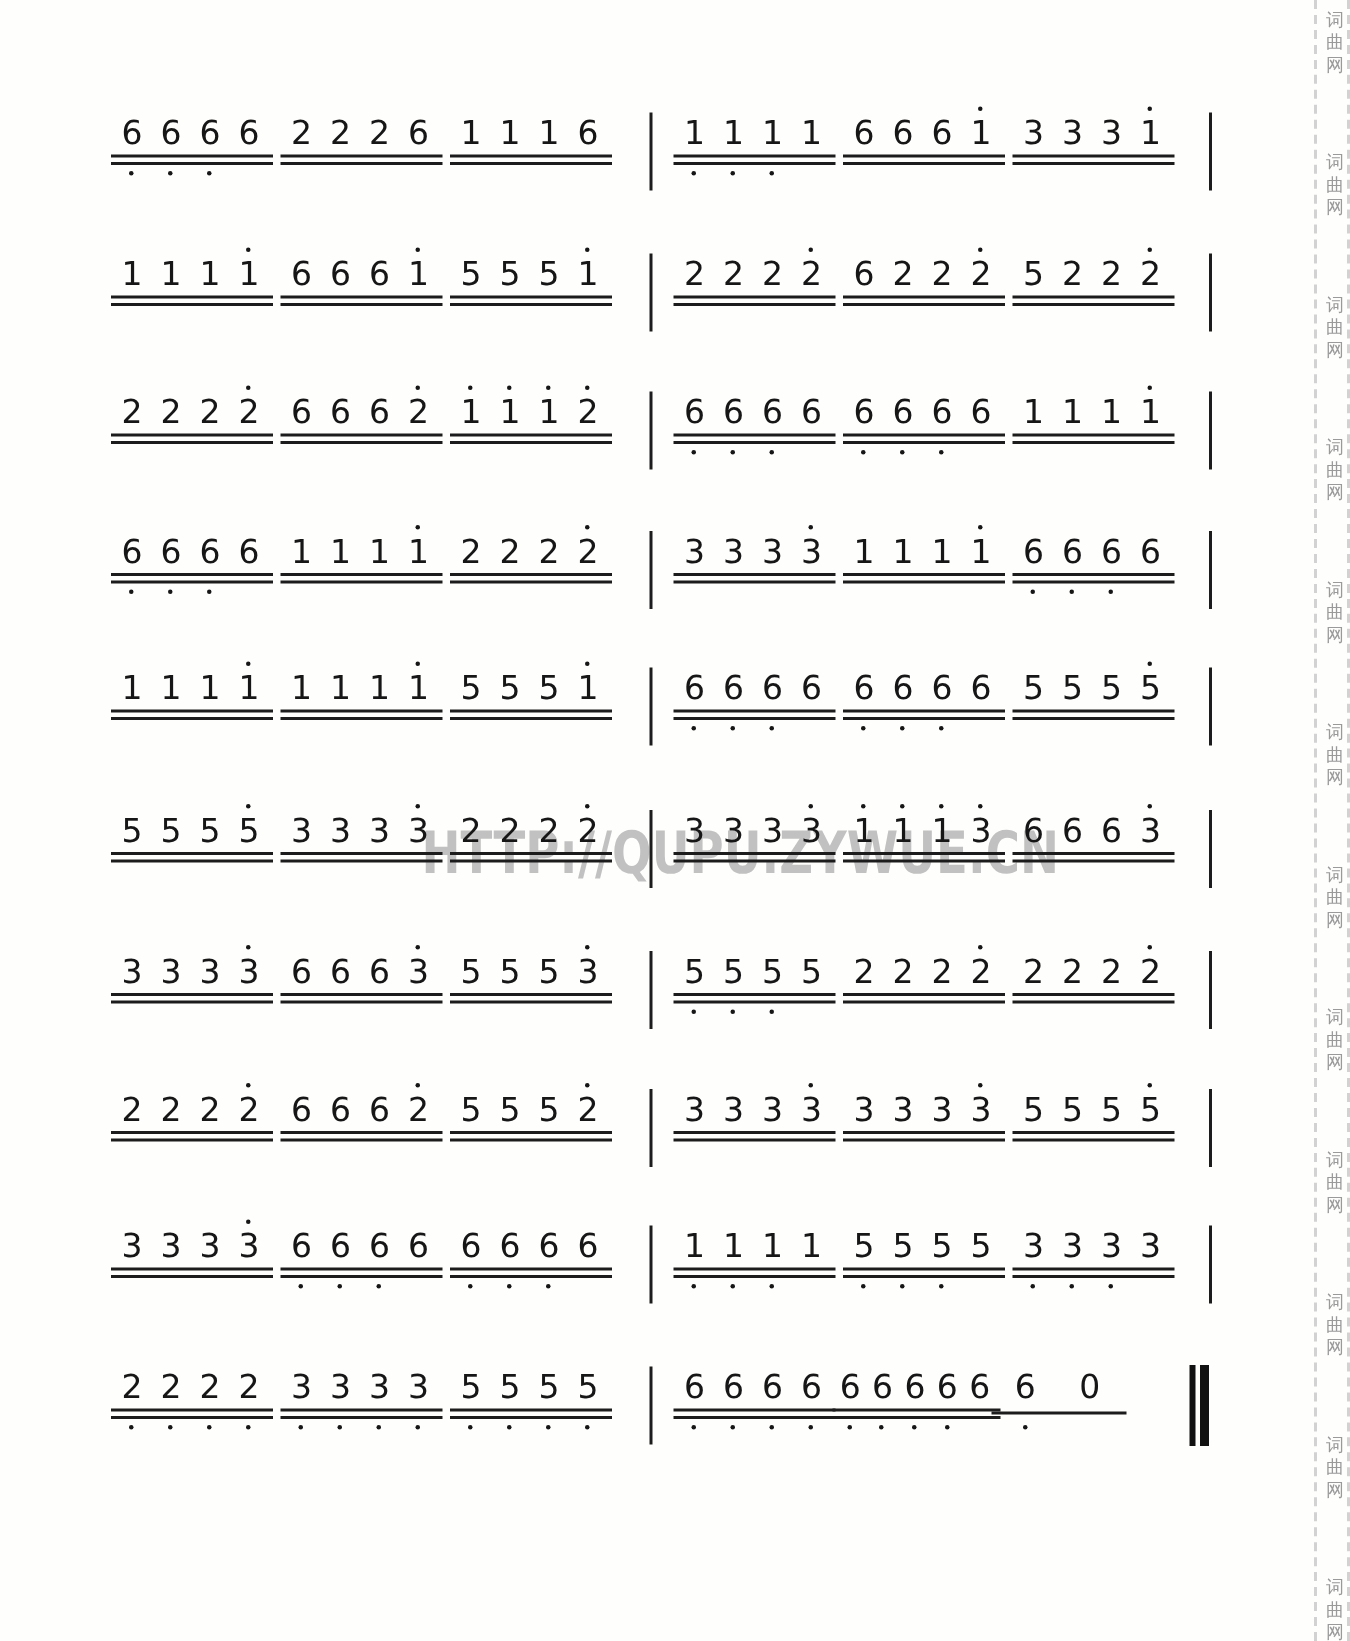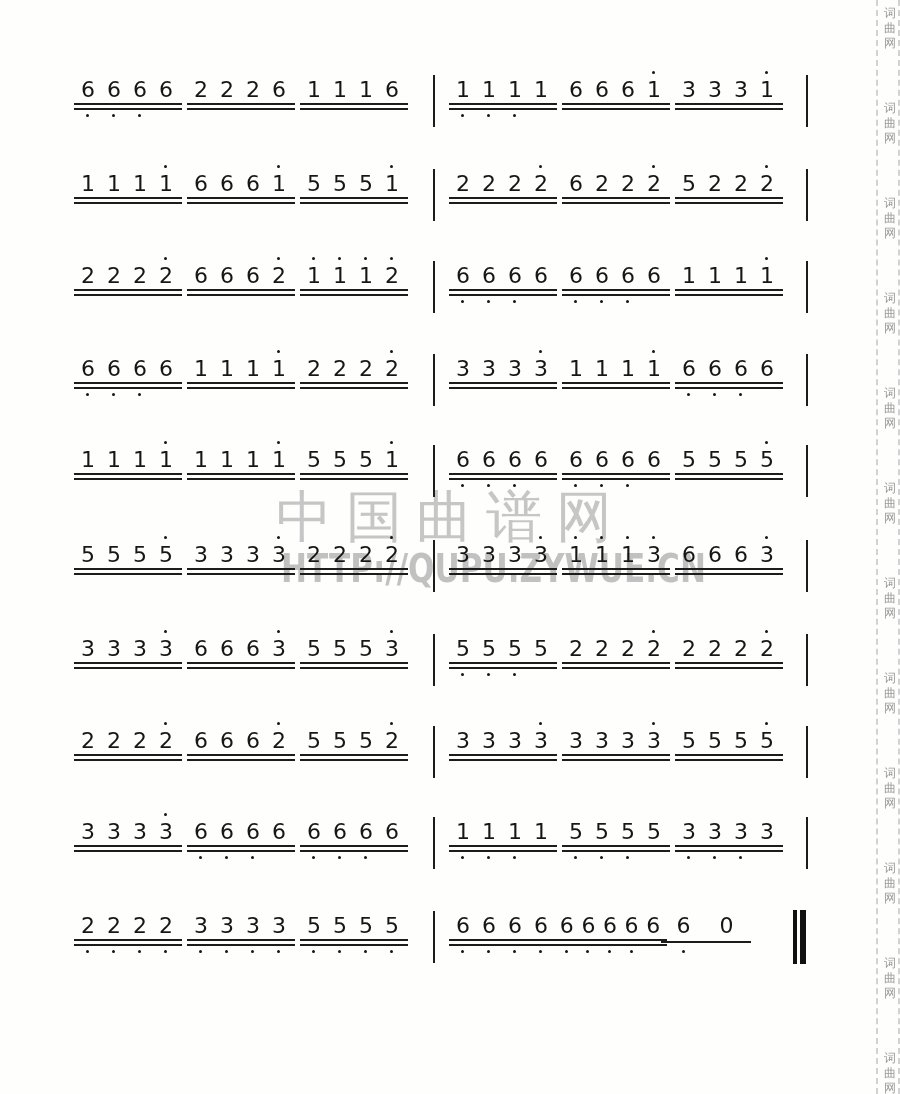--- a/index.html
+++ b/index.html
@@ -31,21 +31,20 @@
   .barline{position:absolute;top:-3px;width:2px;height:52px;background:#1c1c1c;}
   .endbar{position:absolute;top:-4px;width:15px;height:54px;}
   .endbar .thin{position:absolute;left:0;top:0;width:4px;height:100%;background:#111;}
   .endbar .thick{position:absolute;left:7px;top:0;width:6px;height:100%;background:#111;}
 </style>
 </head>
 <body>
 
 <div class="page">
 
-  <div class="wm-name">中国曲谱网</div>
   <div class="wm-url">HTTP://QUPU.ZYWUE.CN</div>
 
   <div class="edge-dash" style="left:876px;"></div>
   <div class="edge-dash" style="left:898px;"></div>
   <div class="side-strip" id="side-strip">
       <div class="side-group" style="top: 6px;">
         <div>词</div>
         <div>曲</div>
         <div>网</div>
       </div>

